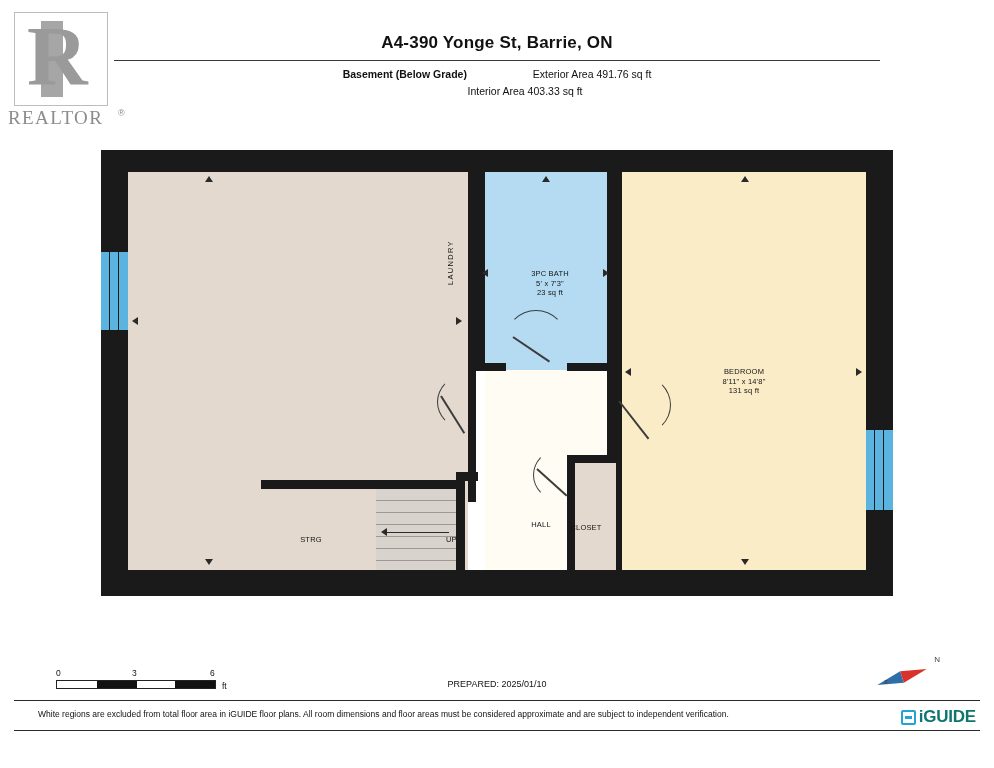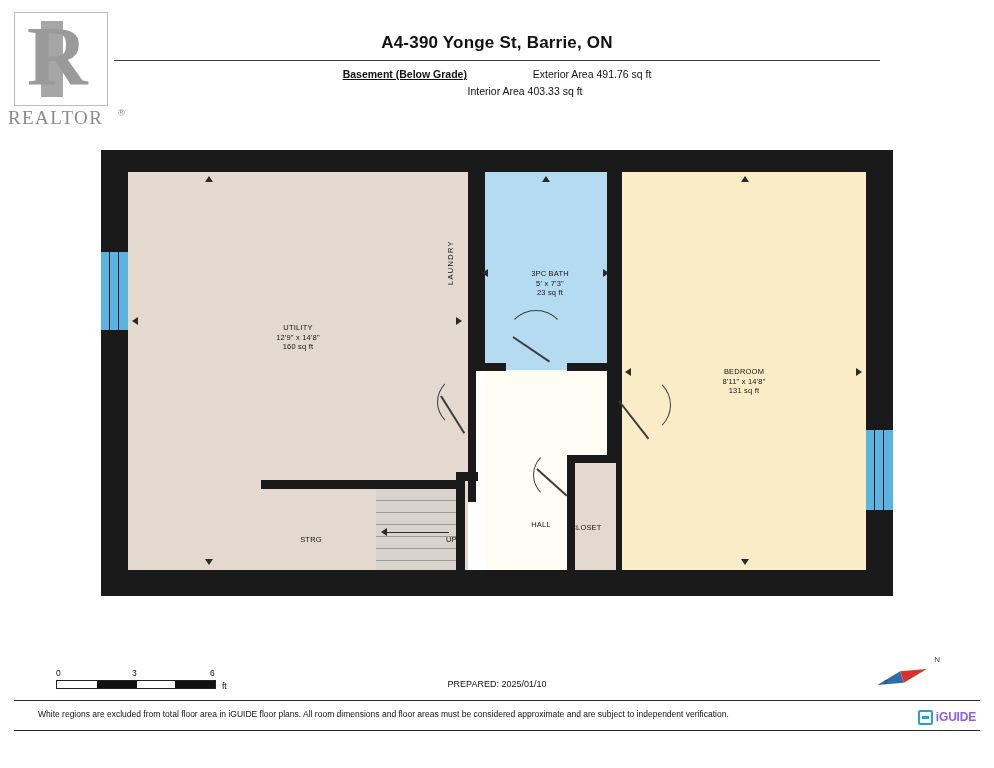--- a/index.html
+++ b/index.html
@@ -91,21 +91,21 @@
   #subtitle-row {
     position: absolute;
     left: 114px;
     top: 68px;
     width: 766px;
     text-align: center;
     font-size: 10.5px;
     font-weight: bold;
     color: #111;
   }
-  #subtitle-row .lvl { margin-right: 15px; text-decoration: underline; }
+  #subtitle-row .lvl { margin-right: 15px; }
   #subtitle-row .area { font-weight: normal; padding-left: 48px; }
   #subtitle-row2 {
     position: absolute;
     left: 114px;
     top: 85px;
     width: 766px;
     text-align: center;
     font-size: 10.5px;
     color: #111;
   }
@@ -263,23 +263,23 @@
     box-sizing: border-box;
   }
   #iguide .gbox:after {
     content: "";
     position: absolute;
     left: 2px; top: 4px;
     width: 7px; height: 3px;
     background: #21a3d8;
   }
   #iguide .gtext {
-    font-size: 12px;
+    font-size: 17px;
     font-weight: bold;
-    color: #8b5cf6;
+    color: #0f766e;
     letter-spacing: -.2px;
   }
 </style>
 </head>
 <body>
 
 <div id="realtor-logo">
   <div class="rbox">
     <div class="rbar"></div>
     <div class="rletter">R</div>
@@ -371,25 +371,20 @@
   <div class="stair-line" style="left:275px; top:350px; width:80px;"></div>
   <div class="stair-line" style="left:275px; top:362px; width:80px;"></div>
   <div class="stair-line" style="left:275px; top:374px; width:80px;"></div>
   <div class="stair-line" style="left:275px; top:386px; width:80px;"></div>
   <div class="stair-line" style="left:275px; top:398px; width:80px;"></div>
   <div class="stair-line" style="left:275px; top:410px; width:80px;"></div>
   <div class="stair-arrow-line" style="left:286px; top:382px; width:62px;"></div>
   <div class="arrow arr-left" style="left:280px; top:378px;"></div>
   <div class="label" style="left:345px; top:376px; width:30px; text-align:left;">UP</div>
 
-  <div class="label" style="left:137px; top:164px; width:120px;">
-    <div class="nm">UTILITY</div>
-    <div>12'9" x 14'8"</div>
-    <div>160 sq ft</div>
-  </div>
 
   <div class="label" style="left:389px; top:110px; width:120px;">
     <div class="nm">3PC BATH</div>
     <div>5' x 7'3"</div>
     <div>23 sq ft</div>
   </div>
 
   <div class="label" style="left:583px; top:208px; width:120px;">
     <div class="nm">BEDROOM</div>
     <div>8'11" x 14'8"</div>

